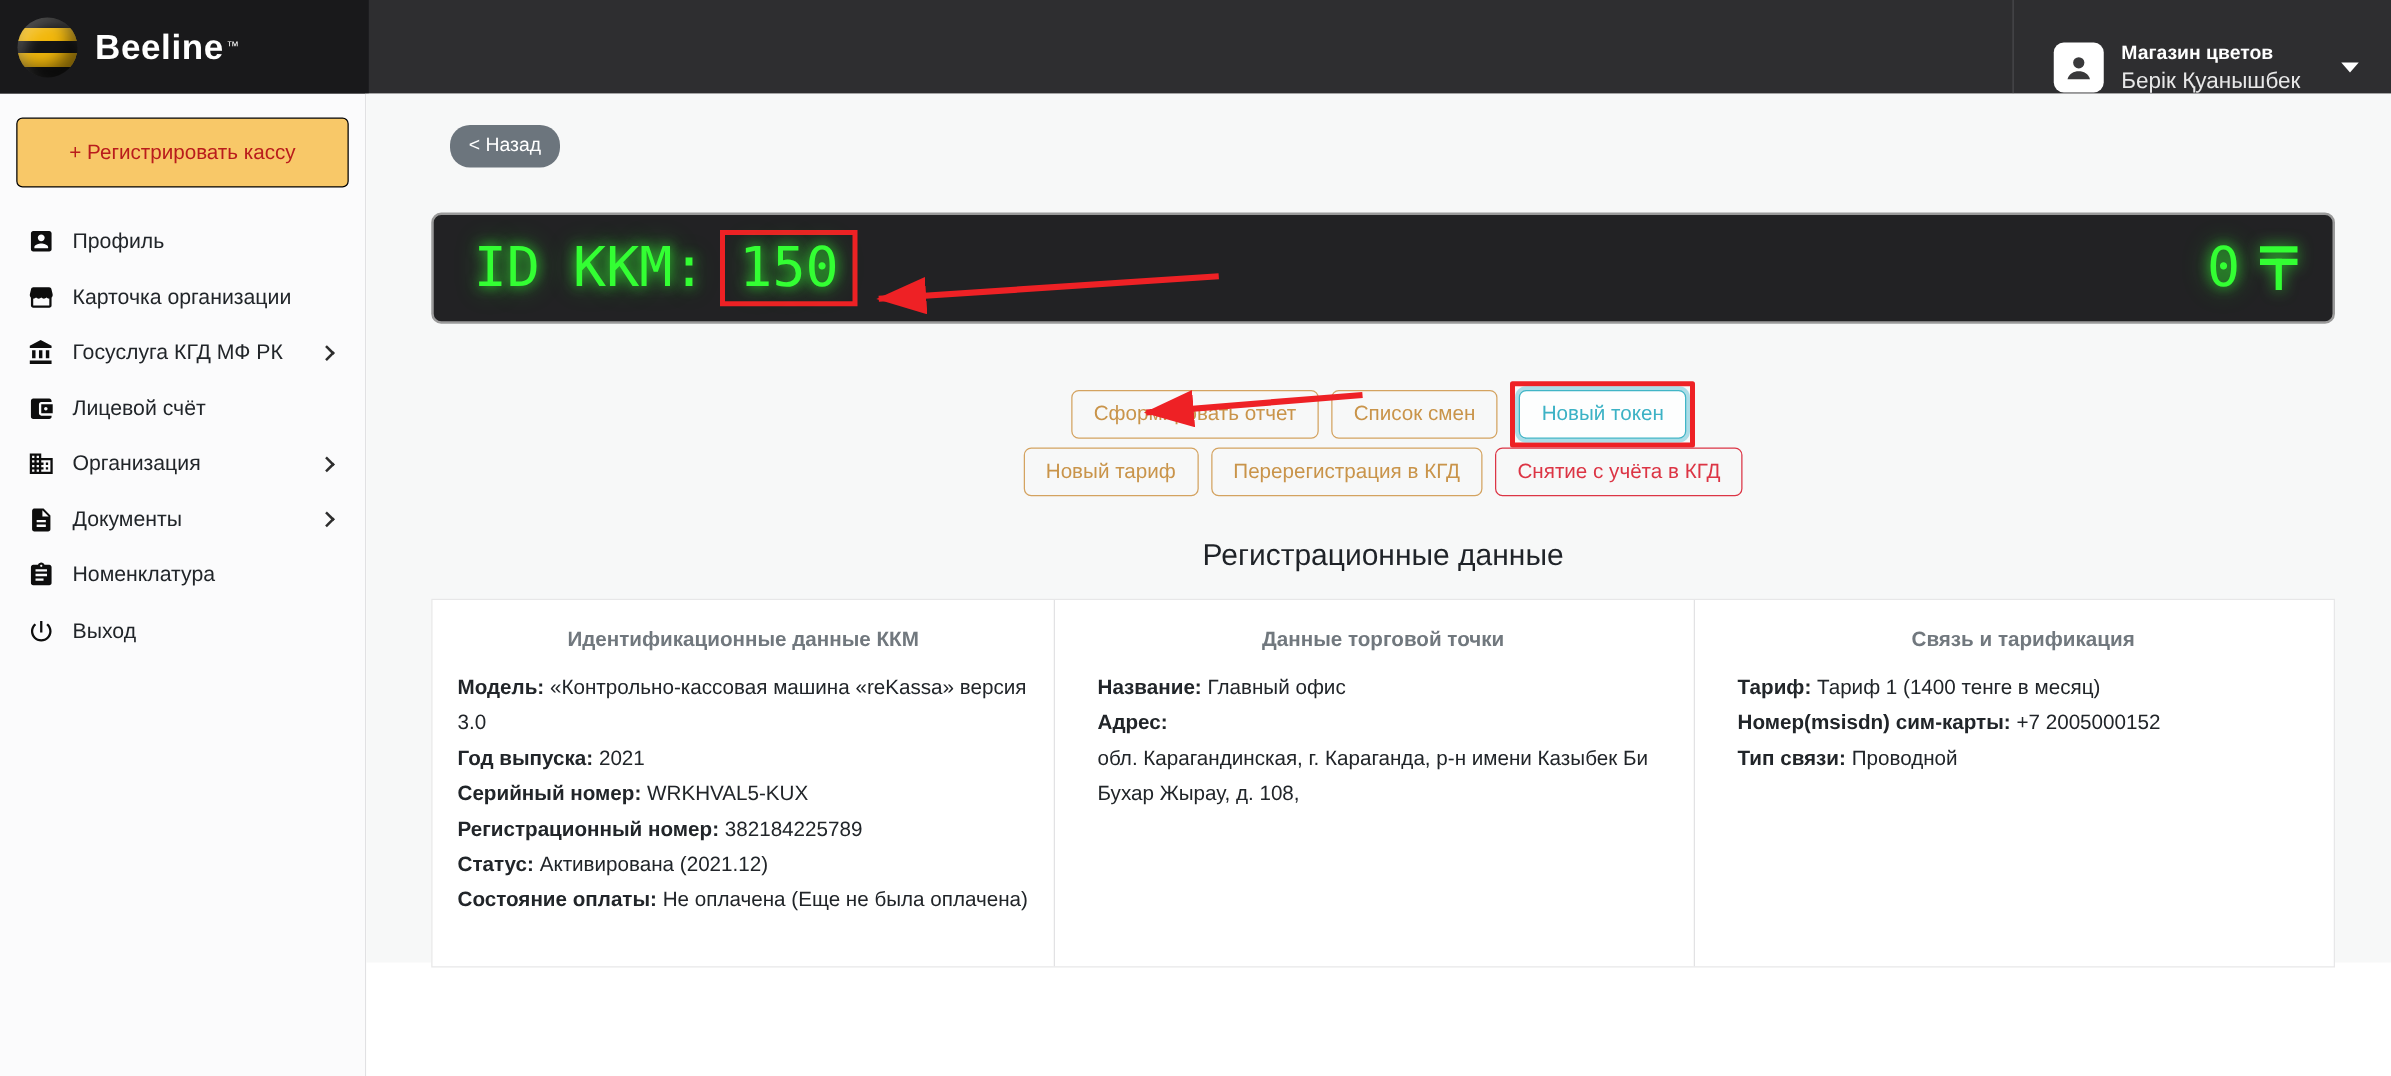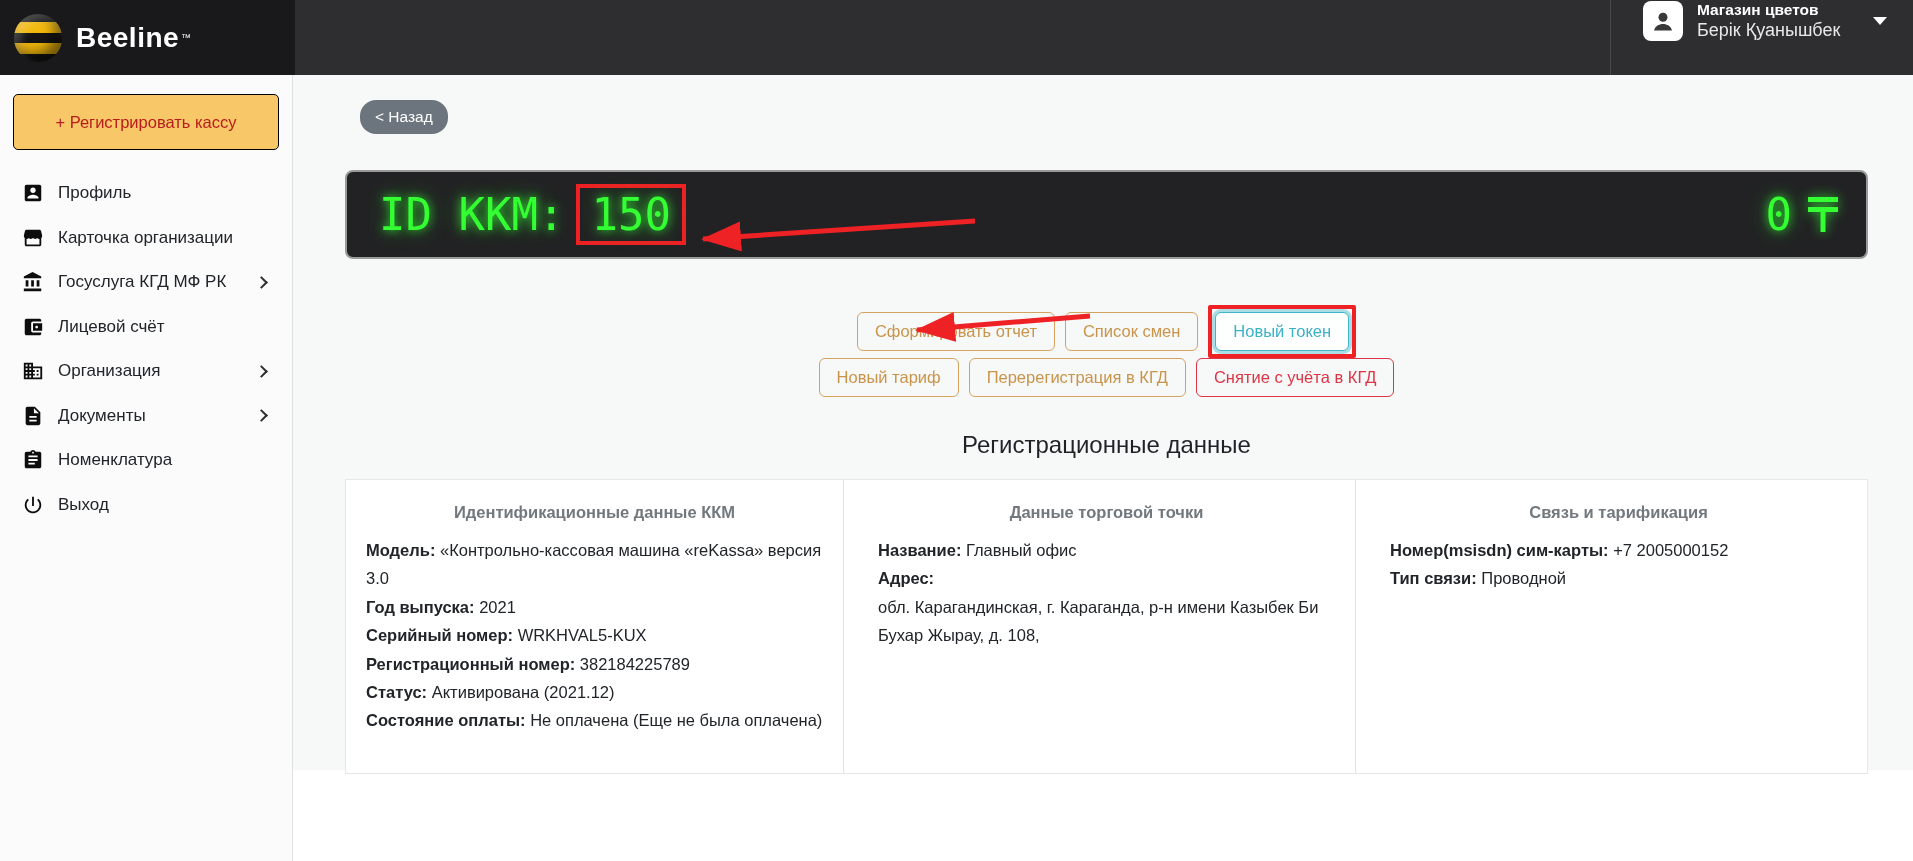--- a/index.html
+++ b/index.html
@@ -8,21 +8,21 @@
 
   
   .header { display: flex; height: 75px; background: #2e2e30; color: #fff; }
   .logo-area { width: 295px; height: 75px; background: #19191b;
     display: flex; align-items: center; padding-left: 14px; cursor: pointer; }
   .logo-sphere { width: 48px; height: 48px; border-radius: 50%; overflow: hidden; position: relative;
     background: linear-gradient(180deg,#151515 0 17%, #f2b80c 17% 39%, #151515 39% 60%, #f2b80c 60% 83%, #151515 83% 100%);
     box-shadow: inset -6px -8px 14px rgba(0,0,0,.55), inset 5px 6px 10px rgba(255,255,255,.25); }
   .brand-text { font-size: 28px; font-weight: 700; letter-spacing: .5px; margin-left: 14px; }
   .brand-tm { font-size: 10px; vertical-align: super; margin-left: 2px; }
-  .header-right { margin-left: auto; display: flex; align-items: flex-start; }
+  .header-right { margin-left: auto; display: flex; align-items: flex-end; }
   .header-divider { width: 1px; height: 75px; background: #4a4a4c; }
   .user-block { display: flex; align-items: center; gap: 14px; padding: 0 26px 0 32px;
     width: 302px; cursor: pointer; }
   .user-avatar { width: 40px; height: 40px; background: #fff; border-radius: 8px;
     display: flex; align-items: center; justify-content: center; flex: 0 0 auto; }
   .user-avatar svg { width: 30px; height: 30px; fill: #39393b; }
   .user-texts { line-height: 1.25; }
   .user-store { font-size: 15.5px; font-weight: 700; }
   .user-person { font-size: 18px; color: #e8e8e8; }
   .caret-down { margin-left: auto; width: 0; height: 0; border-left: 7px solid transparent;
@@ -255,20 +255,21 @@
         <div class="dcol">
           <div class="dcol-title">Данные торговой точки</div>
           <div class="drow"><b>Название:</b> <span>Главный офис</span></div>
           <div class="drow"><b>Адрес:</b></div>
           <div class="drow"><span>обл. Карагандинская, г. Караганда, р-н имени Казыбек Би</span></div>
           <div class="drow"><span>Бухар Жырау, д. 108,</span></div>
         </div>
 
         <div class="dcol">
           <div class="dcol-title">Связь и тарификация</div>
+          <div class="drow"><b>Тариф:</b> <span>Тариф 1 (1400 тенге в месяц)</span></div>
           <div class="drow"><b>Номер(msisdn) сим-карты:</b> <span>+7 2005000152</span></div>
           <div class="drow"><b>Тип связи:</b> <span>Проводной</span></div>
         </div>
 
       </section>
     </div>
   </main>
 </div>
 
 </body></html>

